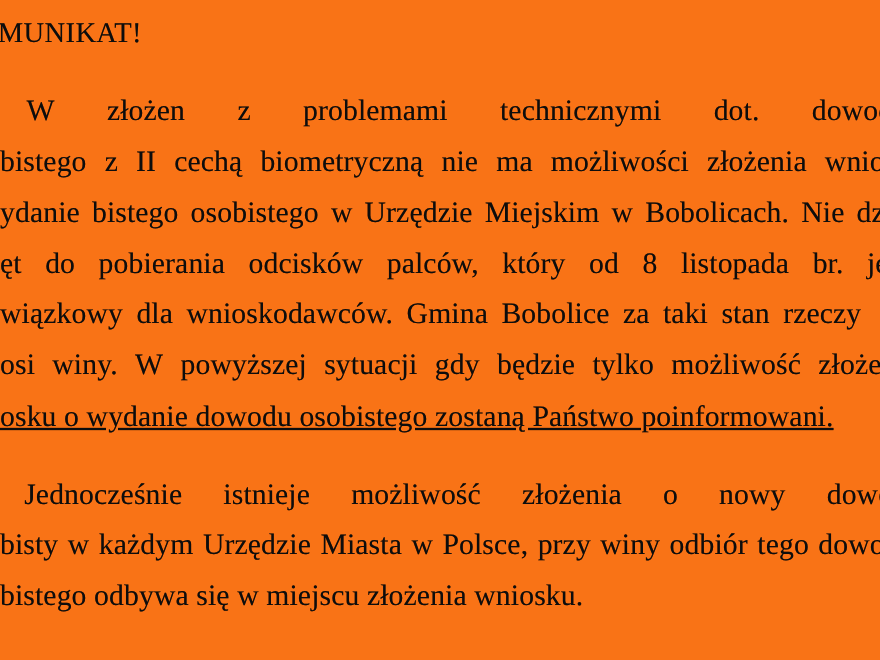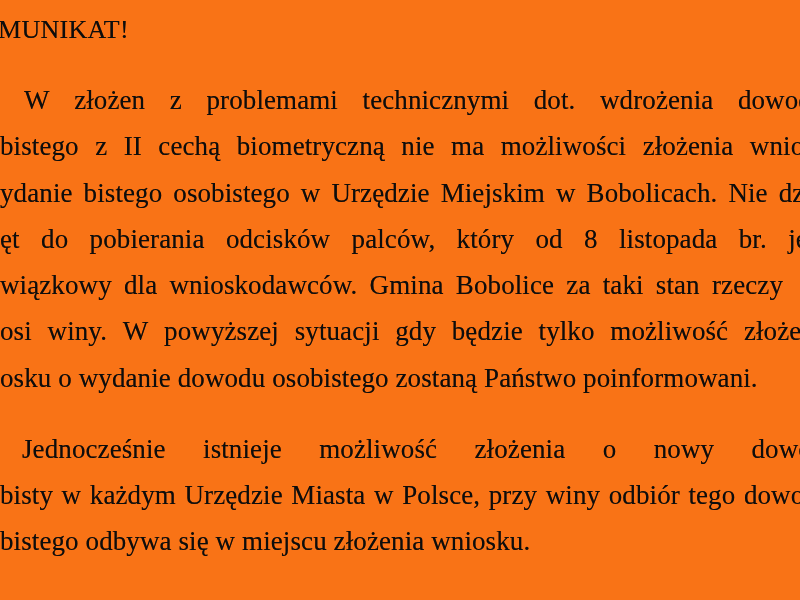--- a/index.html
+++ b/index.html
@@ -32,32 +32,32 @@
   }
   .j span { white-space: pre; }
 
   .t   { left: -2px;  top: 16px;  font-size: 26px; letter-spacing: 0.3px; }
   .l1  { left: 24px;  top: 86px;  width: 788px; }
   .l2  { left: 0;     top: 132px; width: 815px; }
   .l3  { left: 0;     top: 179px; width: 812px; }
   .l4  { left: 0;     top: 225px; width: 808px; }
   .l5  { left: 0;     top: 271px; width: 783px; }
   .l6  { left: 0;     top: 317px; width: 815px; }
-  .l7  { left: 0;     top: 364px; }
+  .l7  { left: 0;     top: 364px; text-decoration: underline; }
   .l8  { left: 22px;  top: 435px; width: 790px; }
   .l9  { left: 0;     top: 481px; width: 818px; }
   .l10 { left: 0;     top: 527px; text-align: center; }
 </style>
 </head>
 <body>
 
 <div class="page">
   <div class="ln t">MUNIKAT!</div>
 
-  <div class="ln l1 j"><span>W</span><span>złożen</span><span>z</span><span>problemami</span><span>technicznymi</span><span>dot.</span><span>wdrożenia</span><span>dowod</span></div>
+  <div class="ln l1 j"><span>W</span><span>złożen</span><span>z</span><span>problemami</span><span>technicznymi</span><span>dot.</span><span>dowod</span></div>
   <div class="ln l2 j"><span>bistego</span><span>z</span><span>II</span><span>cechą</span><span>biometryczną</span><span>nie</span><span>ma</span><span>możliwości</span><span>złożenia</span><span>wnios</span></div>
   <div class="ln l3 j"><span>ydanie</span><span>bistego</span><span>osobistego</span><span>w</span><span>Urzędzie</span><span>Miejskim</span><span>w</span><span>Bobolicach.</span><span>Nie</span><span>dzi</span></div>
   <div class="ln l4 j"><span>ęt</span><span>do</span><span>pobierania</span><span>odcisków</span><span>palców,</span><span>który</span><span>od</span><span>8</span><span>listopada</span><span>br.</span><span>je</span></div>
   <div class="ln l5 j"><span>wiązkowy</span><span>dla</span><span>wnioskodawców.</span><span>Gmina</span><span>Bobolice</span><span>za</span><span>taki</span><span>stan</span><span>rzeczy</span></div>
   <div class="ln l6 j"><span>osi</span><span>winy.</span><span>W</span><span>powyższej</span><span>sytuacji</span><span>gdy</span><span>będzie</span><span>tylko</span><span>możliwość</span><span>złożen</span></div>
   <div class="ln l7">osku o wydanie dowodu osobistego zostaną Państwo poinformowani.</div>
   <div class="ln l8 j"><span>Jednocześnie</span><span>istnieje</span><span>możliwość</span><span>złożenia</span><span>o</span><span>nowy</span><span>dowó</span></div>
   <div class="ln l9 j"><span>bisty</span><span>w</span><span>każdym</span><span>Urzędzie</span><span>Miasta</span><span>w</span><span>Polsce,</span><span>przy</span><span>winy</span><span>odbiór</span><span>tego</span><span>dowod</span></div>
   <div class="ln l10">bistego odbywa się w miejscu złożenia wniosku.</div>
 </div>

